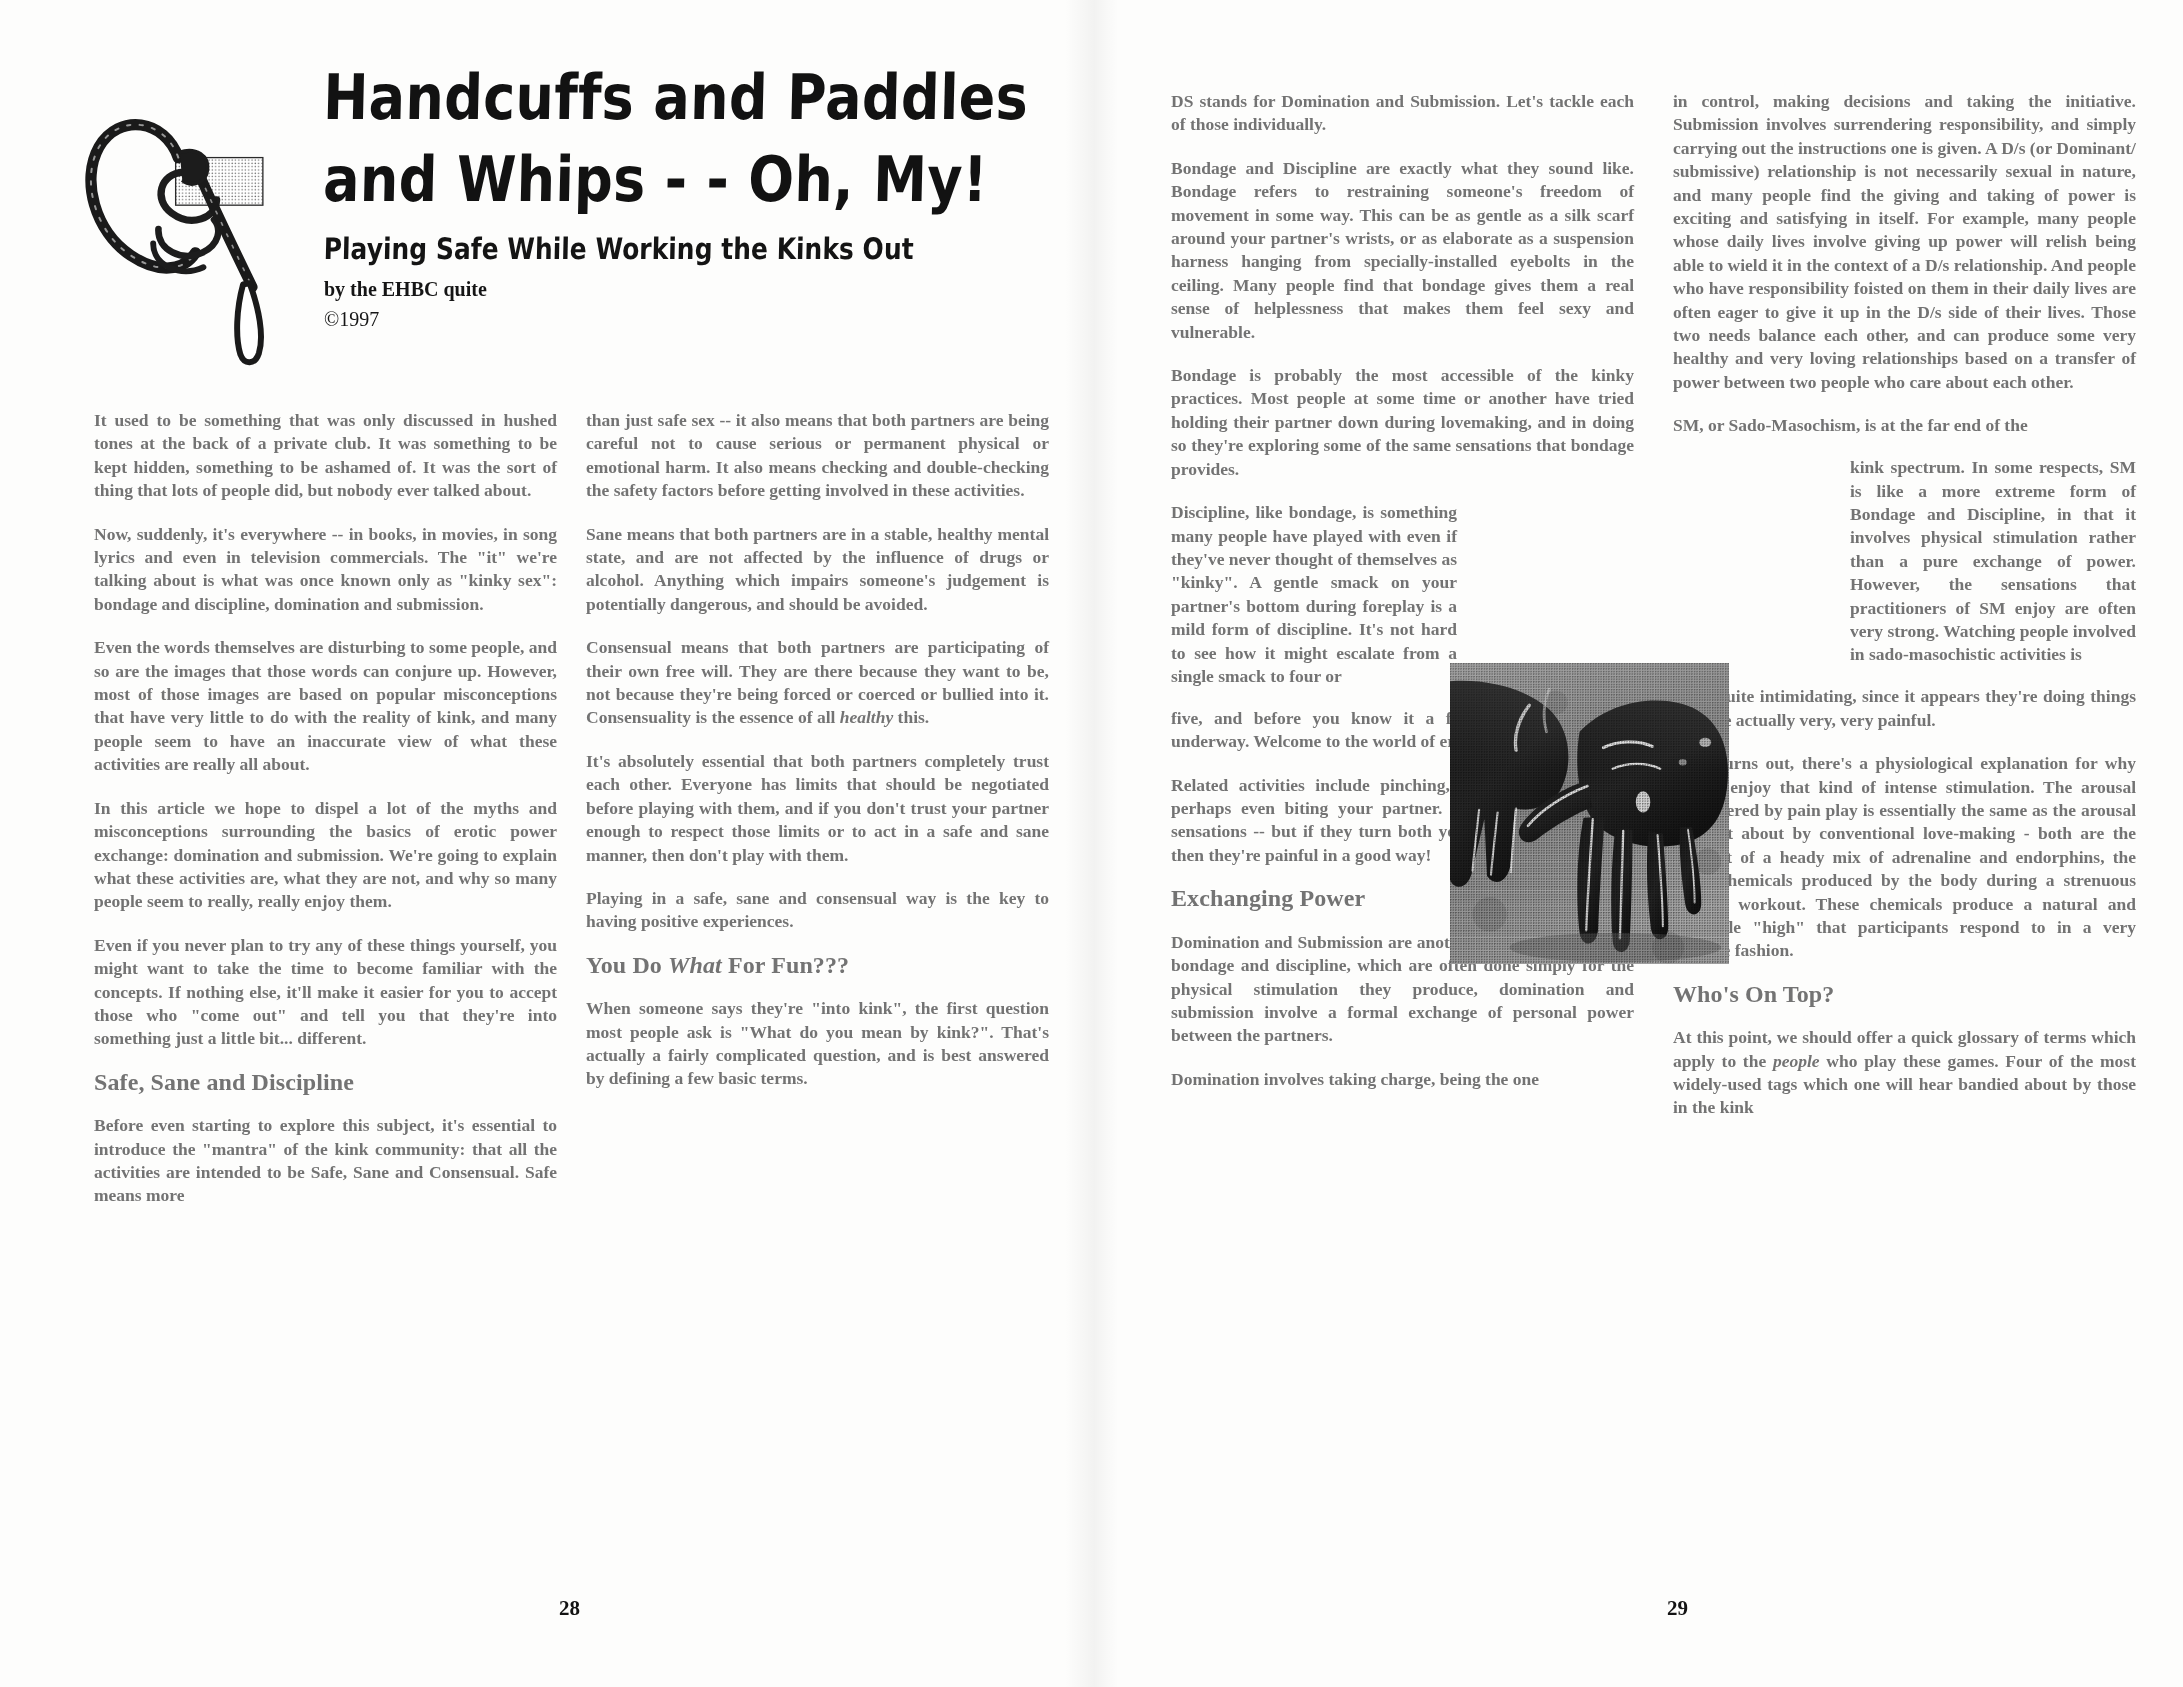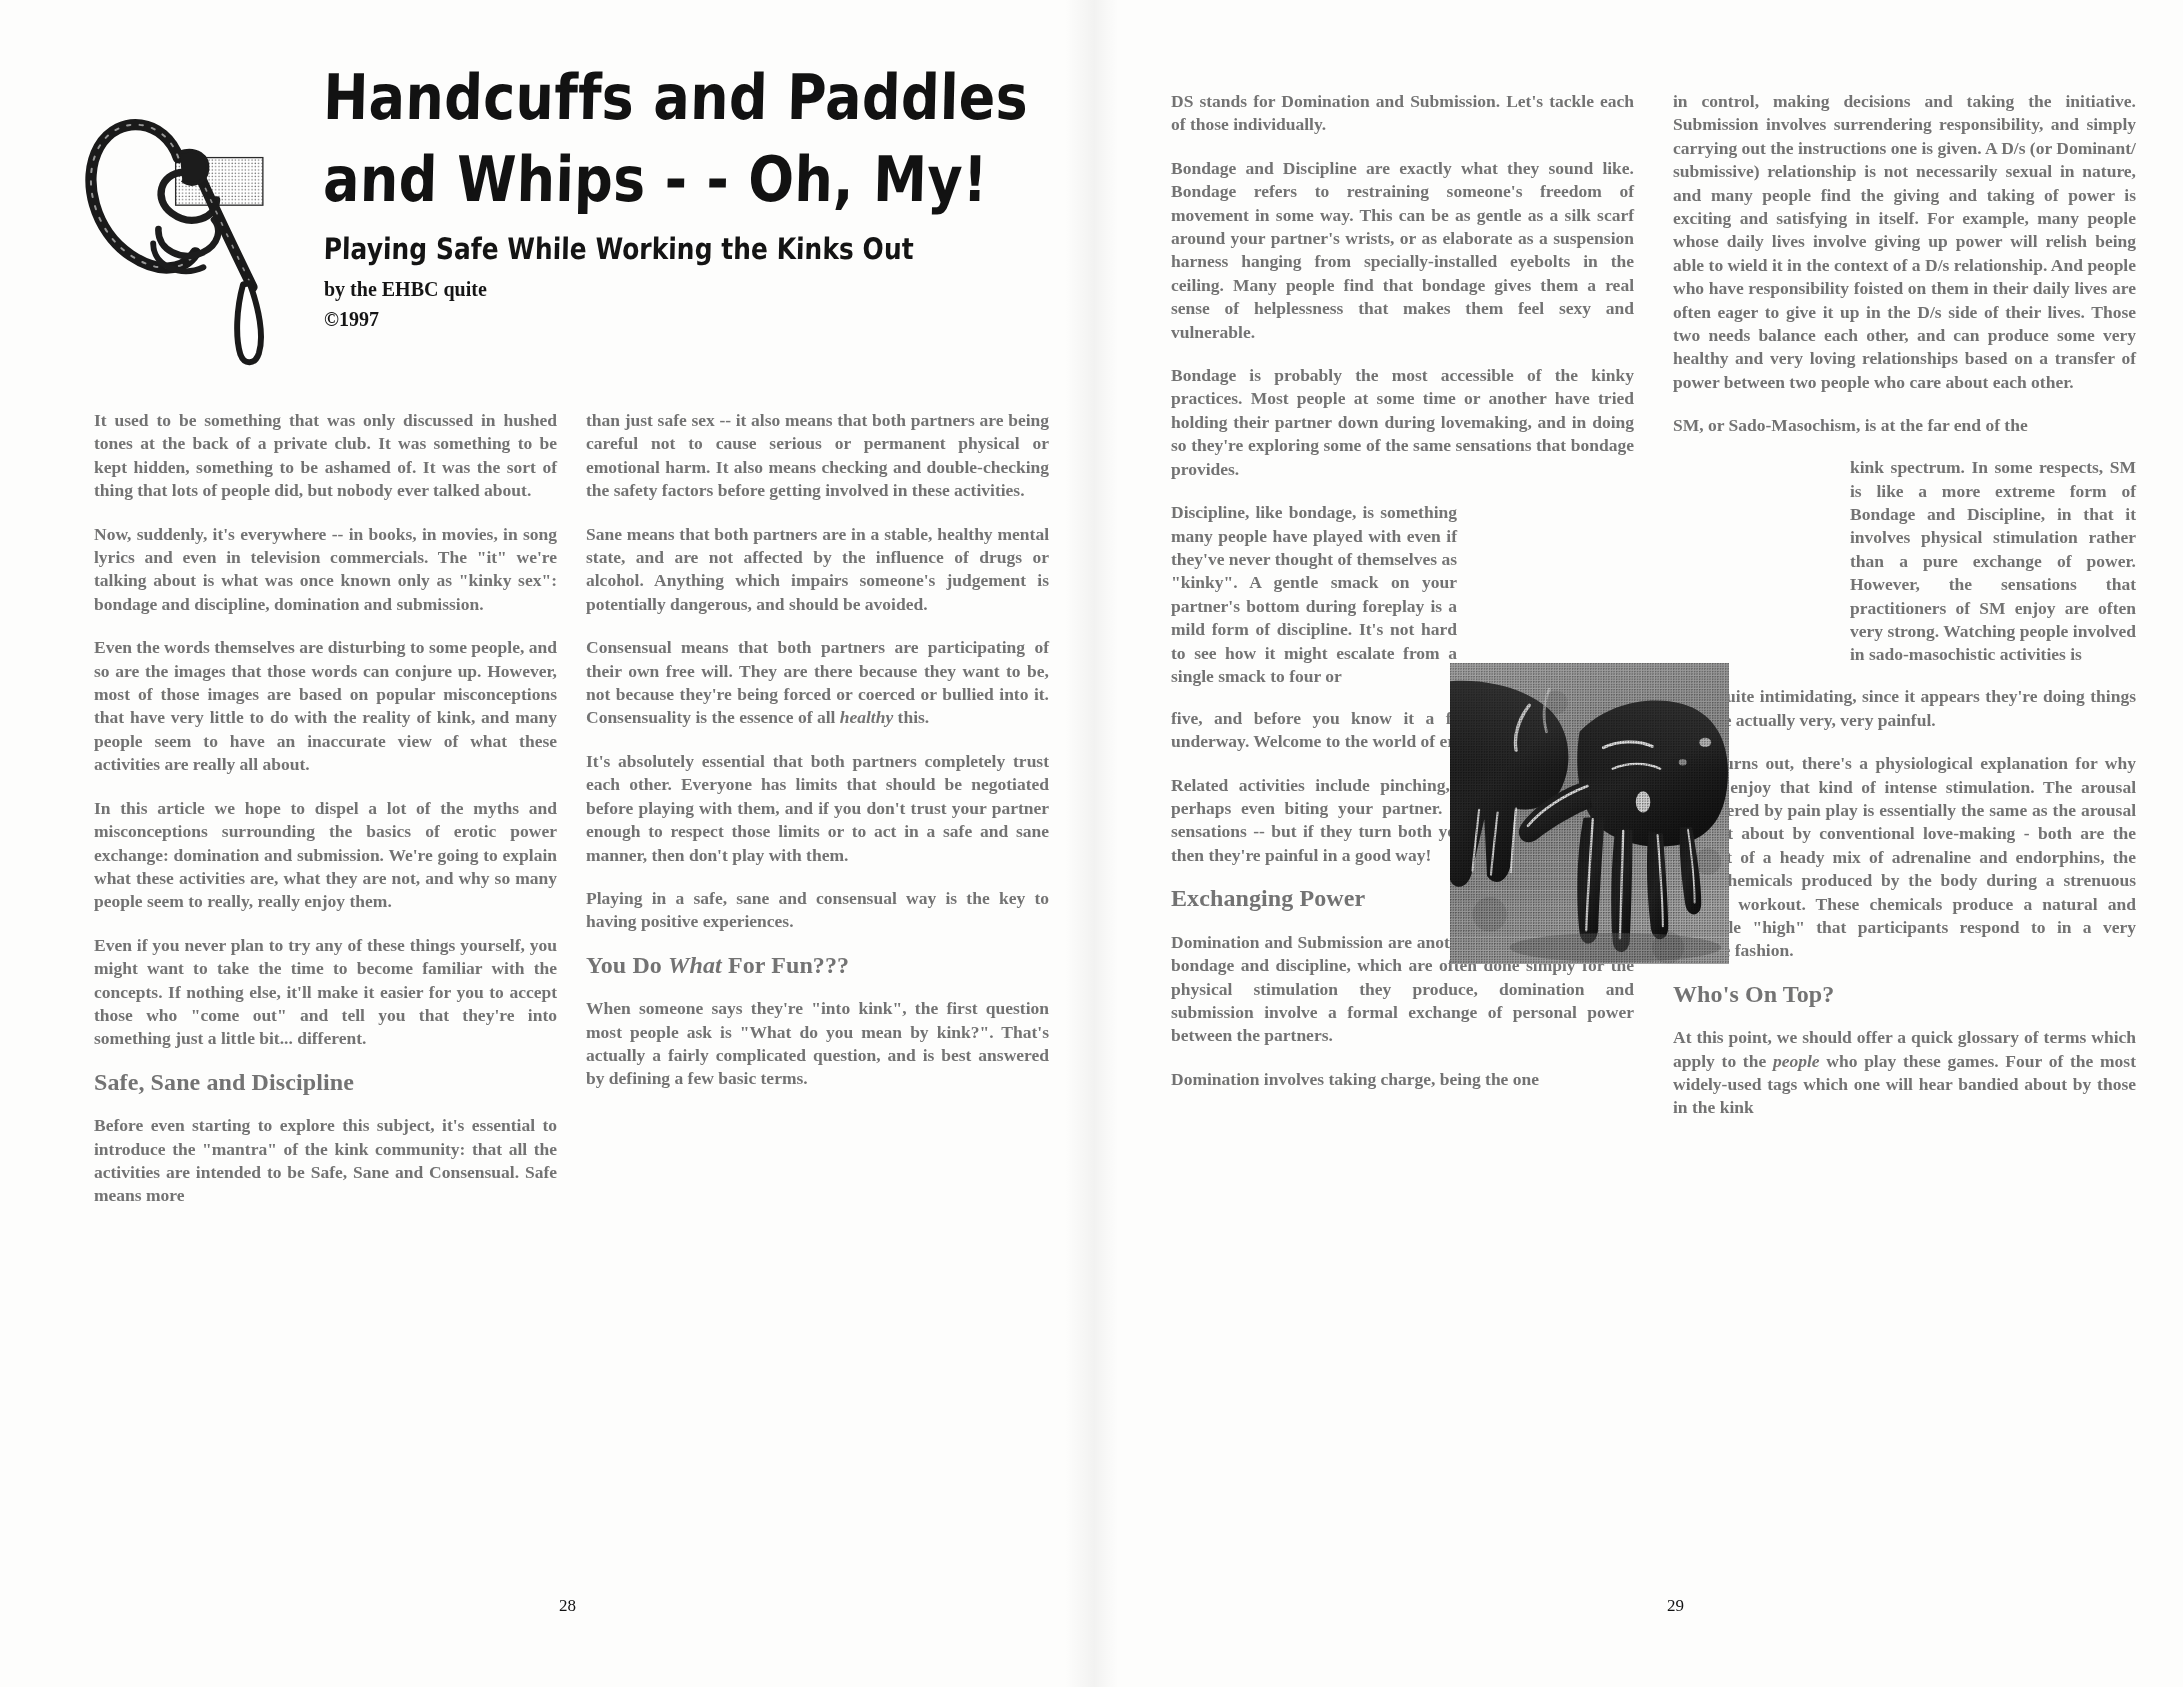--- a/index.html
+++ b/index.html
@@ -88,21 +88,21 @@
     font-family: "Liberation Serif", serif;
     font-size: 20px;
     margin: 17px 0 0 0;
     font-weight: 600;
     color: #151515;
   }
   .hl-copy {
     font-family: "Liberation Serif", serif;
     font-size: 20px;
     margin: 6.6px 0 0 0;
-    font-weight: 700;
+    font-weight: 400;
     color: #151515;
   }
 
   
   .col {
     position: absolute;
     top: 409px;
     width: 463px;
     font-size: 17.5px;
     line-height: 23.4px;
@@ -161,22 +161,22 @@
     inset: 0;
     background: linear-gradient(180deg, rgba(255,255,255,0.10) 0%, rgba(0,0,0,0.00) 35%, rgba(0,0,0,0.10) 100%);
     z-index: 5;
     pointer-events: none;
   }
   .photo svg { position: absolute; inset: 0; z-index: 2; }
 
   
   .folio {
     position: absolute;
-    font-size: 17px;
-    font-weight: 400;
+    font-size: 21px;
+    font-weight: 700;
     color: #131313;
     top: 1596px;
   }
   .folio.f-left  { left: 559px; }
   .folio.f-right { left: 1667px; }
 </style>
 </head>
 <body>
 
 <div class="spread">

